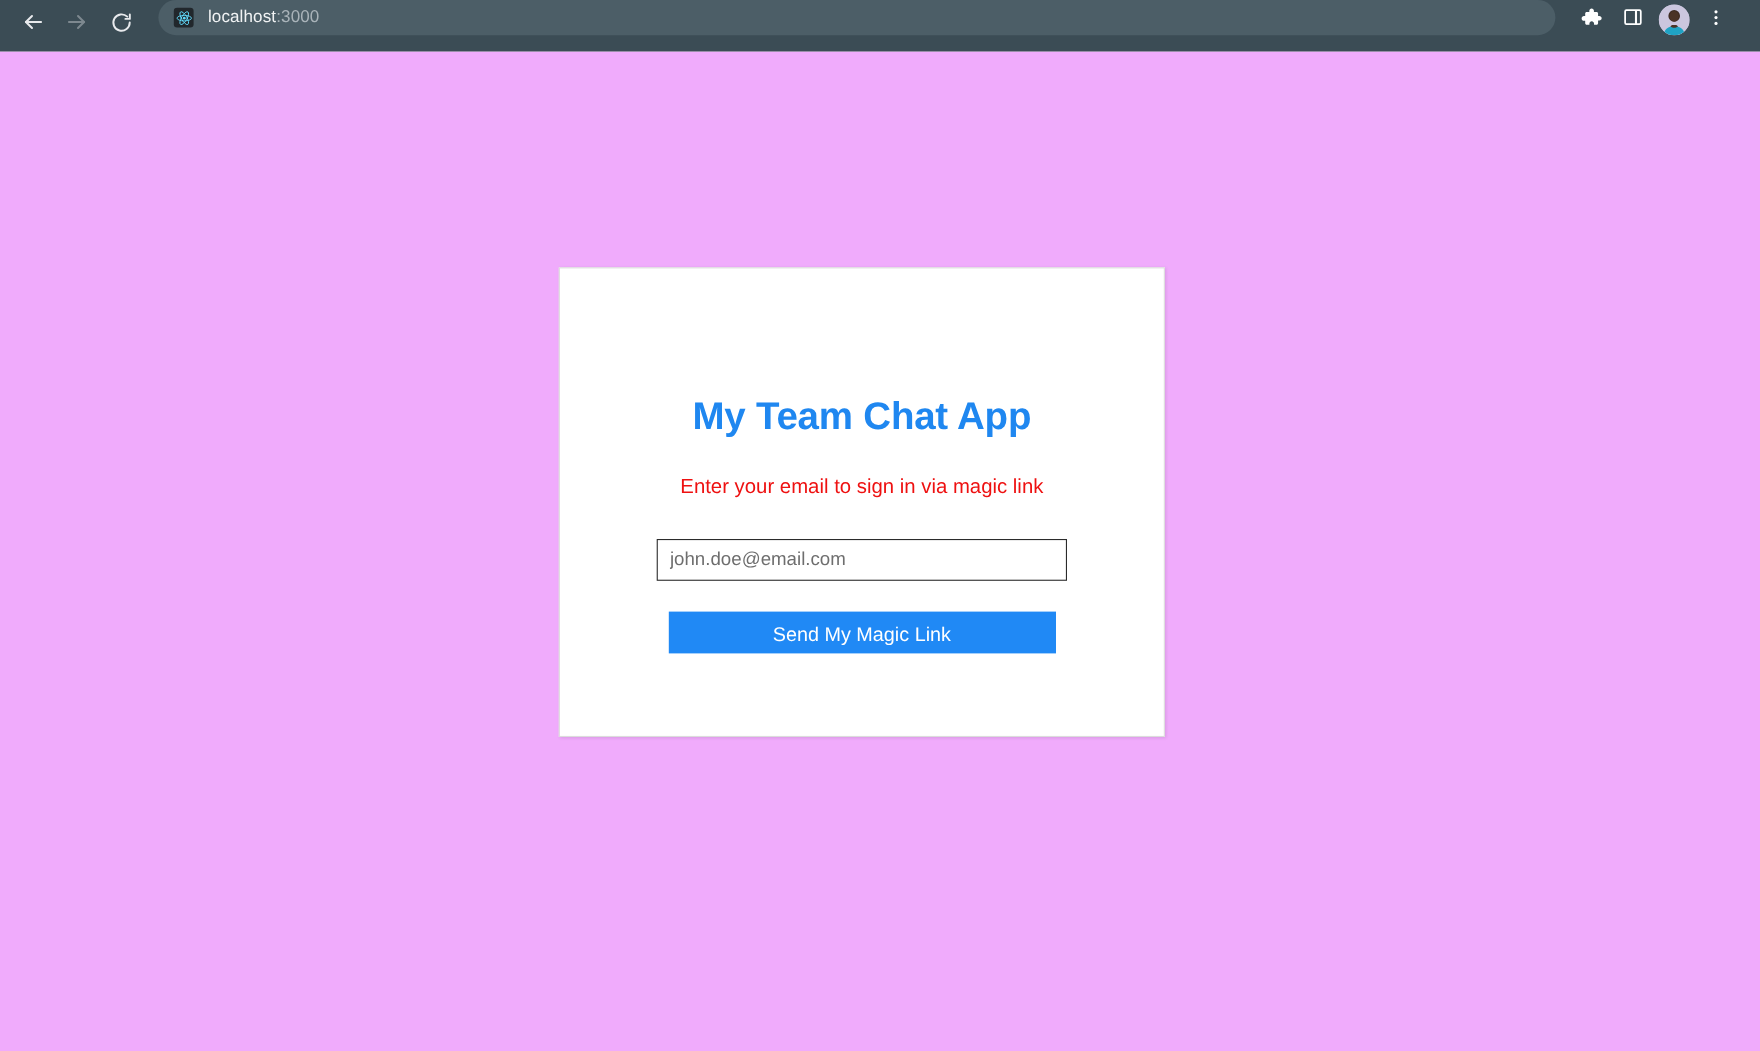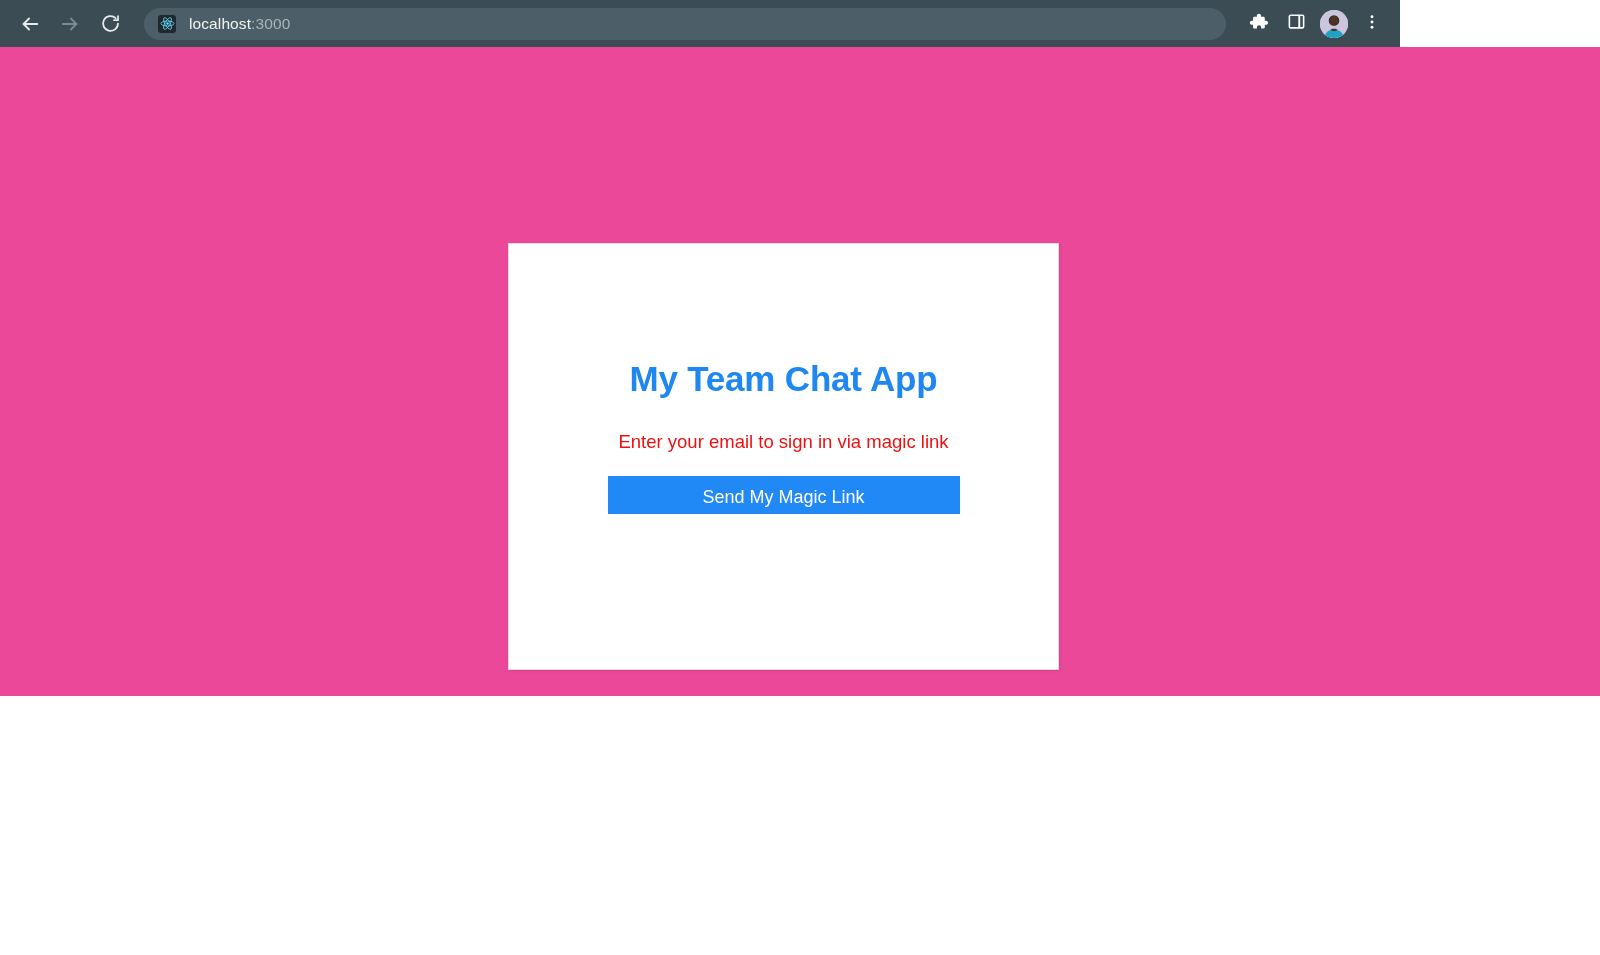--- a/index.html
+++ b/index.html
@@ -11,25 +11,25 @@
     height: 955px;
     overflow: hidden;
     background: #ffffff;
     font-family: "Liberation Sans", sans-serif;
   }
 
   
   .browser-chrome {
     position: absolute;
     top: 0; left: 0;
-    width: 1400px;
+    width: 1600px;
     height: 47px;
     background: #3b4c55;
     display: flex;
-    align-items: center;
+    align-items: flex-start;
     padding: 0 10px;
   }
   .nav-buttons {
     display: flex;
     align-items: center;
     flex: 0 0 auto;
   }
   .nav-btn {
     width: 40px;
     height: 40px;
@@ -101,22 +101,22 @@
     flex: 0 0 auto;
     margin: 0 4px;
     cursor: pointer;
   }
 
   
   .viewport {
     position: absolute;
     top: 47px; left: 0;
     width: 1600px;
-    height: 649px;
-    background: #ec4899;
+    height: 908px;
+    background: #f0abfc;
     overflow: hidden;
   }
 
   .login-card {
     position: absolute;
     left: 508px;
     top: 196px;
     width: 551px;
     height: 427px;
     background: #ffffff;
@@ -159,21 +159,21 @@
     color: #222222;
     padding: 0 11px;
     outline: none;
   }
   .email-input::placeholder {
     color: #6e6e6e;
     opacity: 1;
   }
 
   .magic-link-btn {
-    margin-top: 12px;
+    margin-top: 28px;
     width: 352px;
     height: 38px;
     background: #2089f5;
     border: none;
     border-radius: 0;
     color: #ffffff;
     font-family: "Liberation Sans", sans-serif;
     font-size: 18px;
     line-height: 1;
     cursor: pointer;
@@ -262,17 +262,18 @@
 </div>
 
 <div class="viewport">
 
   <div class="login-card">
 
     <h1 class="app-title">My Team Chat App</h1>
 
     <p class="app-subtitle">Enter your email to sign in via magic link</p>
 
+    <input class="email-input" type="email" placeholder="john.doe@email.com" style="">
 
     <button class="magic-link-btn">Send My Magic Link</button>
 
   </div>
 </div>
 
 </body></html>

